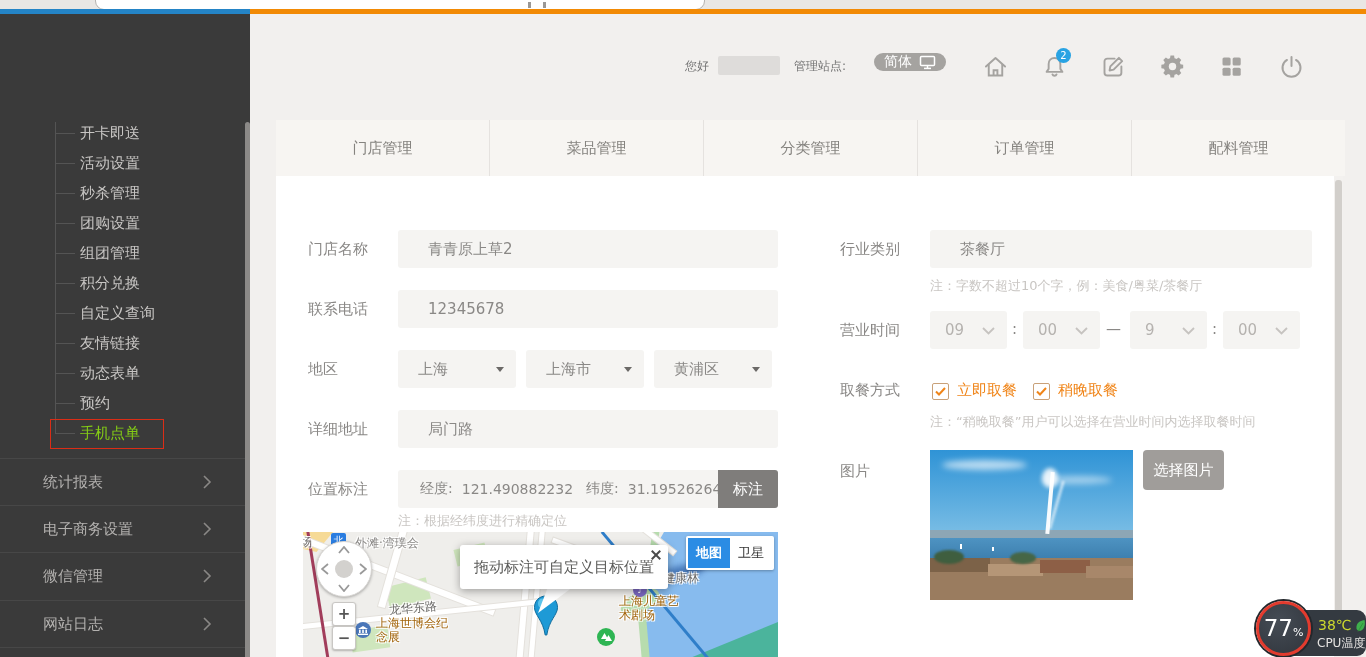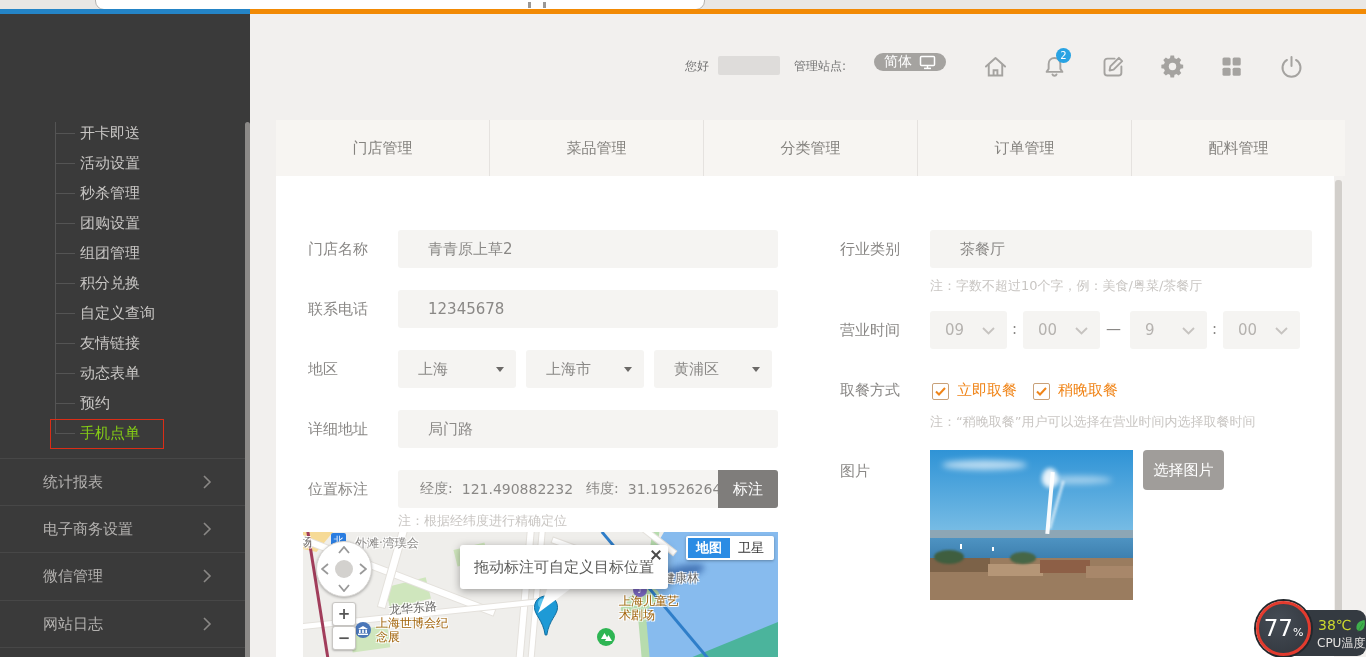--- a/index.html
+++ b/index.html
@@ -53,21 +53,21 @@
   .choose-btn{left:1143px;top:450px;width:81px;height:40px;background:#a09d9a;border-radius:4px;color:#fff;font-size:15px;display:flex;align-items:center;justify-content:center;cursor:pointer;}
   
   .map{left:303px;top:532px;width:475px;height:125px;background:#efeeeb;overflow:hidden;}
   .road{position:absolute;background:#fff;box-shadow:0 0 0 1px #e4e1dc;}
   .mlabel{position:absolute;font-size:12px;color:#6b6a68;white-space:nowrap;
           text-shadow:-1px -1px 0 #fff,1px -1px 0 #fff,-1px 1px 0 #fff,1px 1px 0 #fff;}
   .mlabel.poi{color:#a16207;white-space:normal;line-height:14px;}
   .ctl{position:absolute;background:#fff;border:1px solid #c9c7c4;border-radius:3px;box-shadow:0 1px 2px rgba(0,0,0,.25);
        display:flex;align-items:center;justify-content:center;color:#555;font-weight:bold;font-size:15px;cursor:pointer;}
   .maptype{position:absolute;right:4px;top:4px;display:flex;border:2px solid #fff;box-shadow:0 1px 3px rgba(0,0,0,.3);border-radius:2px;overflow:hidden;}
-  .maptype .mt{height:20px;display:flex;align-items:center;justify-content:center;font-size:13px;cursor:pointer;padding:0 8px;}
+  .maptype .mt{height:30px;display:flex;align-items:center;justify-content:center;font-size:13px;cursor:pointer;padding:0 8px;}
   .infow{position:absolute;left:157px;top:13px;width:208px;height:44px;background:#fff;border-radius:3px;
          box-shadow:0 2px 8px rgba(0,0,0,.35);display:flex;align-items:center;justify-content:center;
          color:#5a5a58;font-size:15px;z-index:4;}
   .infow-tail{position:absolute;left:232px;top:55px;width:38px;height:26px;background:#fff;
               clip-path:polygon(8% 100%,34% 0,100% 0);filter:drop-shadow(0 2px 2px rgba(0,0,0,.2));z-index:3;}
   .close-x{position:absolute;right:7px;top:5px;width:10px;height:10px;cursor:pointer;}
   .close-x::before,.close-x::after{content:"";position:absolute;left:4px;top:-1px;width:2px;height:12px;background:#4a4a4a;}
   .close-x::before{transform:rotate(45deg);}
   .close-x::after{transform:rotate(-45deg);}
   .poi-icon{position:absolute;border-radius:50%;display:flex;align-items:center;justify-content:center;}

